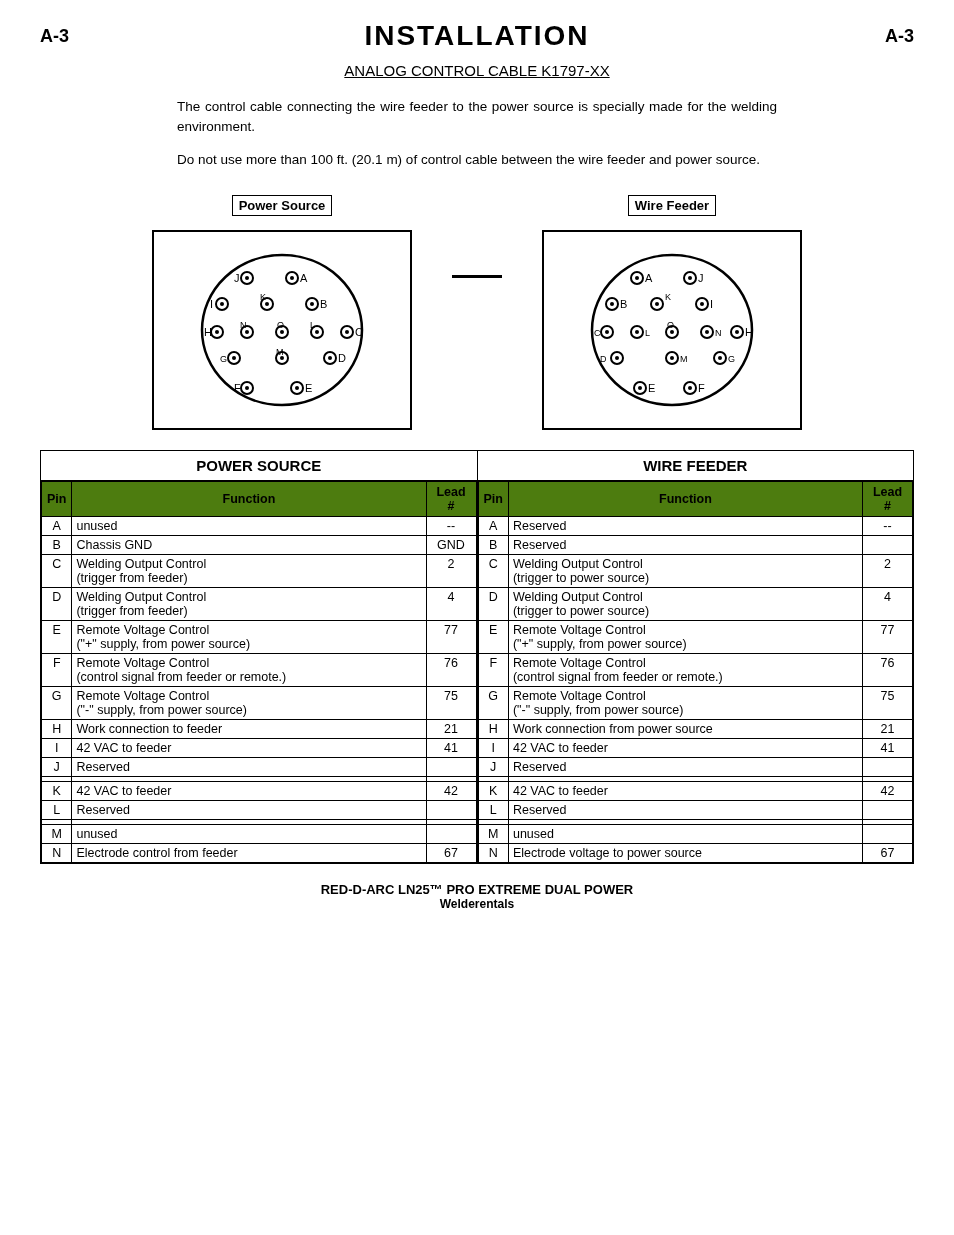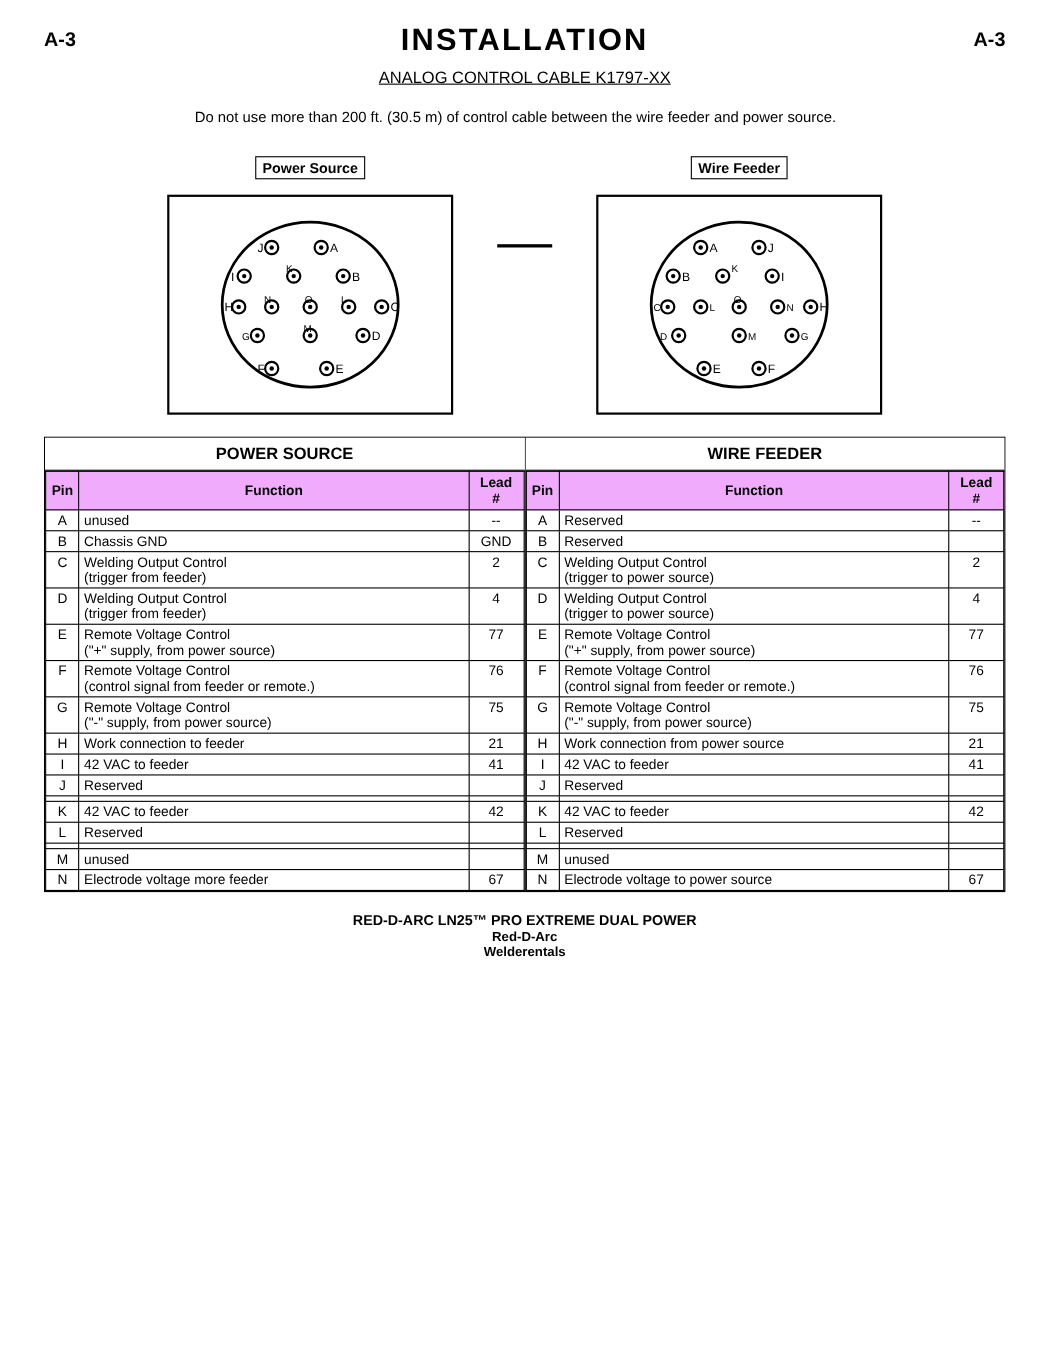--- a/index.html
+++ b/index.html
@@ -98,21 +98,21 @@
     table {
       width: 100%;
       border-collapse: collapse;
       font-size: 12.5px;
     }
     th {
       border: 1px solid #000;
       padding: 3px 5px;
       text-align: center;
       font-weight: bold;
-      background: #f0abfc;
+      background: #4d7c0f;
     }
     td {
       border: 1px solid #000;
       padding: 2px 4px;
       vertical-align: top;
     }
     td.pin-col {
       text-align: center;
       width: 28px;
     }
@@ -149,21 +149,22 @@
 
 <div class="page-header">
   <span class="page-num">A-3</span>
   <span class="page-title">INSTALLATION</span>
   <span class="page-num">A-3</span>
 </div>
 
 <div class="section-title">ANALOG CONTROL CABLE K1797-XX</div>
 
 <div>
-  <p class="intro-text">Do not use more than 200 ft. (30.5 m) of control cable between the wire feeder and power source.</p>
+  <p class="intro-text">The control cable connecting the wire feeder to the power source is specially made for the welding environment.</p>
+  <p class="intro-text">Do not use more than 100 ft. (20.1 m) of control cable between the wire feeder and power source.</p>
 </div>
 
 <div class="diagrams-row">
 
   <div>
     <div class="diagram-label-box">
       <span class="diagram-label">Power Source</span>
     </div>
     <div class="diagram-box">
       <svg class="connector-svg" width="200" height="175" viewBox="0 0 200 175">
@@ -372,21 +373,21 @@
             <td></td>
             <td class="lead-col"></td>
           </tr>
           <tr>
             <td class="pin-col">M</td>
             <td>unused</td>
             <td class="lead-col"></td>
           </tr>
           <tr>
             <td class="pin-col">N</td>
-            <td>Electrode voltage more feeder</td>
+            <td>Electrode control from feeder</td>
             <td class="lead-col">67</td>
           </tr>
         </tbody>
     </table>
   </div>
 
   <div class="table-section">
     <div class="table-header">WIRE FEEDER</div>
     <table>
       <thead>
@@ -477,15 +478,14 @@
             <td>Electrode voltage to power source</td>
             <td class="lead-col">67</td>
           </tr>
         </tbody>
     </table>
   </div>
 </div>
 
 <div class="footer">
   <div class="brand-name">RED-D-ARC LN25™ PRO EXTREME DUAL POWER</div>
-  <div class="brand-sub">Red-D-Arc</div>
   <div class="brand-sub">Welderentals</div>
 </div>
 
 </body></html>

